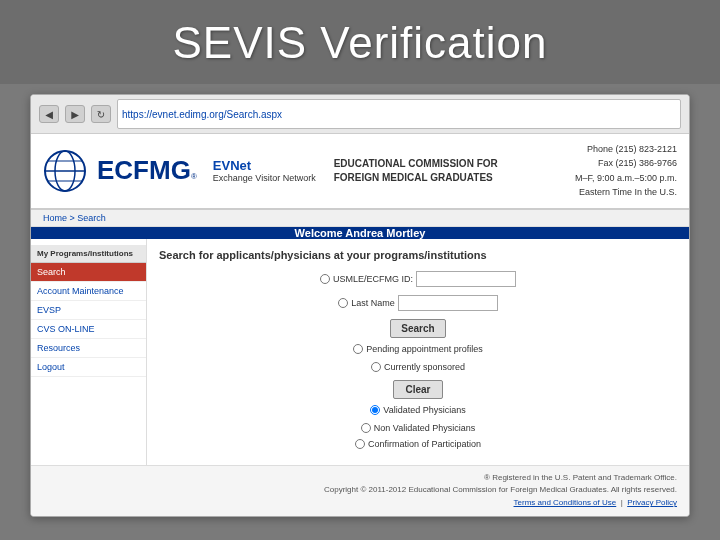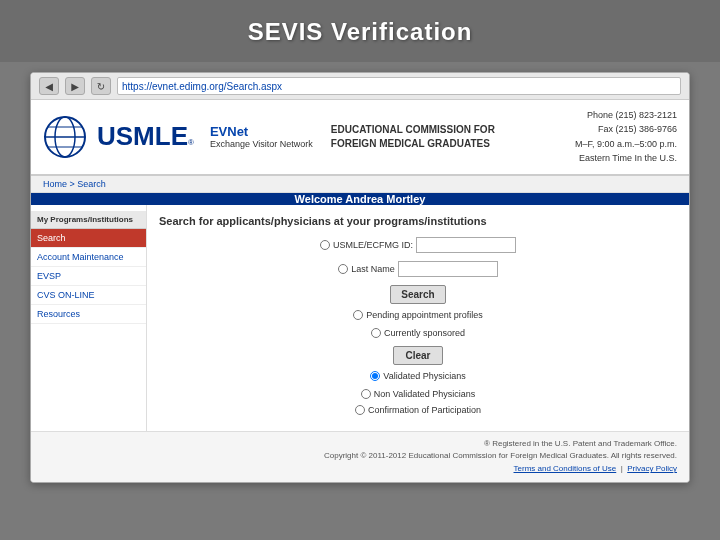--- a/index.html
+++ b/index.html
@@ -12,22 +12,22 @@
     }
 
     
     #title-bar {
       background: #6d6d6d;
       text-align: center;
       padding: 18px 0 16px;
     }
     #title-bar h1 {
       color: #ffffff;
-      font-size: 24px;
-      font-weight: bold;
+      font-size: 44px;
+      font-weight: normal;
       letter-spacing: 1px;
       text-shadow: 1px 1px 3px rgba(0,0,0,0.4);
     }
 
     
     #browser-window {
       margin: 10px auto;
       width: 660px;
       background: #fff;
       border: 1px solid #aaa;
@@ -53,21 +53,21 @@
       height: 18px;
       font-size: 10px;
       cursor: pointer;
       display: flex;
       align-items: center;
       justify-content: center;
       color: #444;
     }
     #url-bar {
       flex: 1;
-      height: 18px;
+      height: 30px;
       font-size: 10px;
       border: 1px solid #bbb;
       border-radius: 2px;
       padding: 0 4px;
       background: #fff;
       color: #0645ad;
     }
 
     
     #ecfmg-header {
@@ -258,21 +258,21 @@
     <div id="logo-section">
 
       <svg id="globe-icon" viewBox="0 0 44 44">
         <circle cx="22" cy="22" r="20" fill="none" stroke="#003087" stroke-width="2"></circle>
         <ellipse cx="22" cy="22" rx="10" ry="20" fill="none" stroke="#003087" stroke-width="1.5"></ellipse>
         <line x1="2" y1="22" x2="42" y2="22" stroke="#003087" stroke-width="1.5"></line>
         <line x1="5" y1="12" x2="39" y2="12" stroke="#003087" stroke-width="1"></line>
         <line x1="5" y1="32" x2="39" y2="32" stroke="#003087" stroke-width="1"></line>
       </svg>
       <div style="display:flex; align-items:baseline;">
-        <span style="font-size:26px; font-weight:bold; color:#003087;">USMLE</span>
+        <span style="font-size:26px; font-weight:bold; color:#003087;">ECFMG</span>
         <span style="font-size:8px; vertical-align:super; color:#003087;">®</span>
       </div>
       <div id="evnet-section">
         <div id="evnet-label">EVNet</div>
         <div id="evnet-sub">Exchange Visitor Network</div>
       </div>
       <div id="org-name">
         <div class="main-name">EDUCATIONAL COMMISSION FOR</div>
         <div class="main-name">FOREIGN MEDICAL GRADUATES</div>
       </div>
@@ -295,20 +295,21 @@
 
   <div id="main-content">
 
     <div id="sidebar">
       <div id="sidebar-title">My Programs/Institutions</div>
       <div class="sidebar-item active">Search</div>
       <div class="sidebar-item">Account Maintenance</div>
       <div class="sidebar-item">EVSP</div>
       <div class="sidebar-item">CVS ON-LINE</div>
       <div class="sidebar-item">Resources</div>
+      <div class="sidebar-item">Logout</div>
     </div>
 
     <div id="search-area">
       <div id="search-title">Search for applicants/physicians at your programs/institutions</div>
 
       <div class="search-row">
         <div class="radio-group">
           <input type="radio" name="searchType" style="">
           <label>USMLE/ECFMG ID:</label>
           <input type="text" class="text-field" style="">

